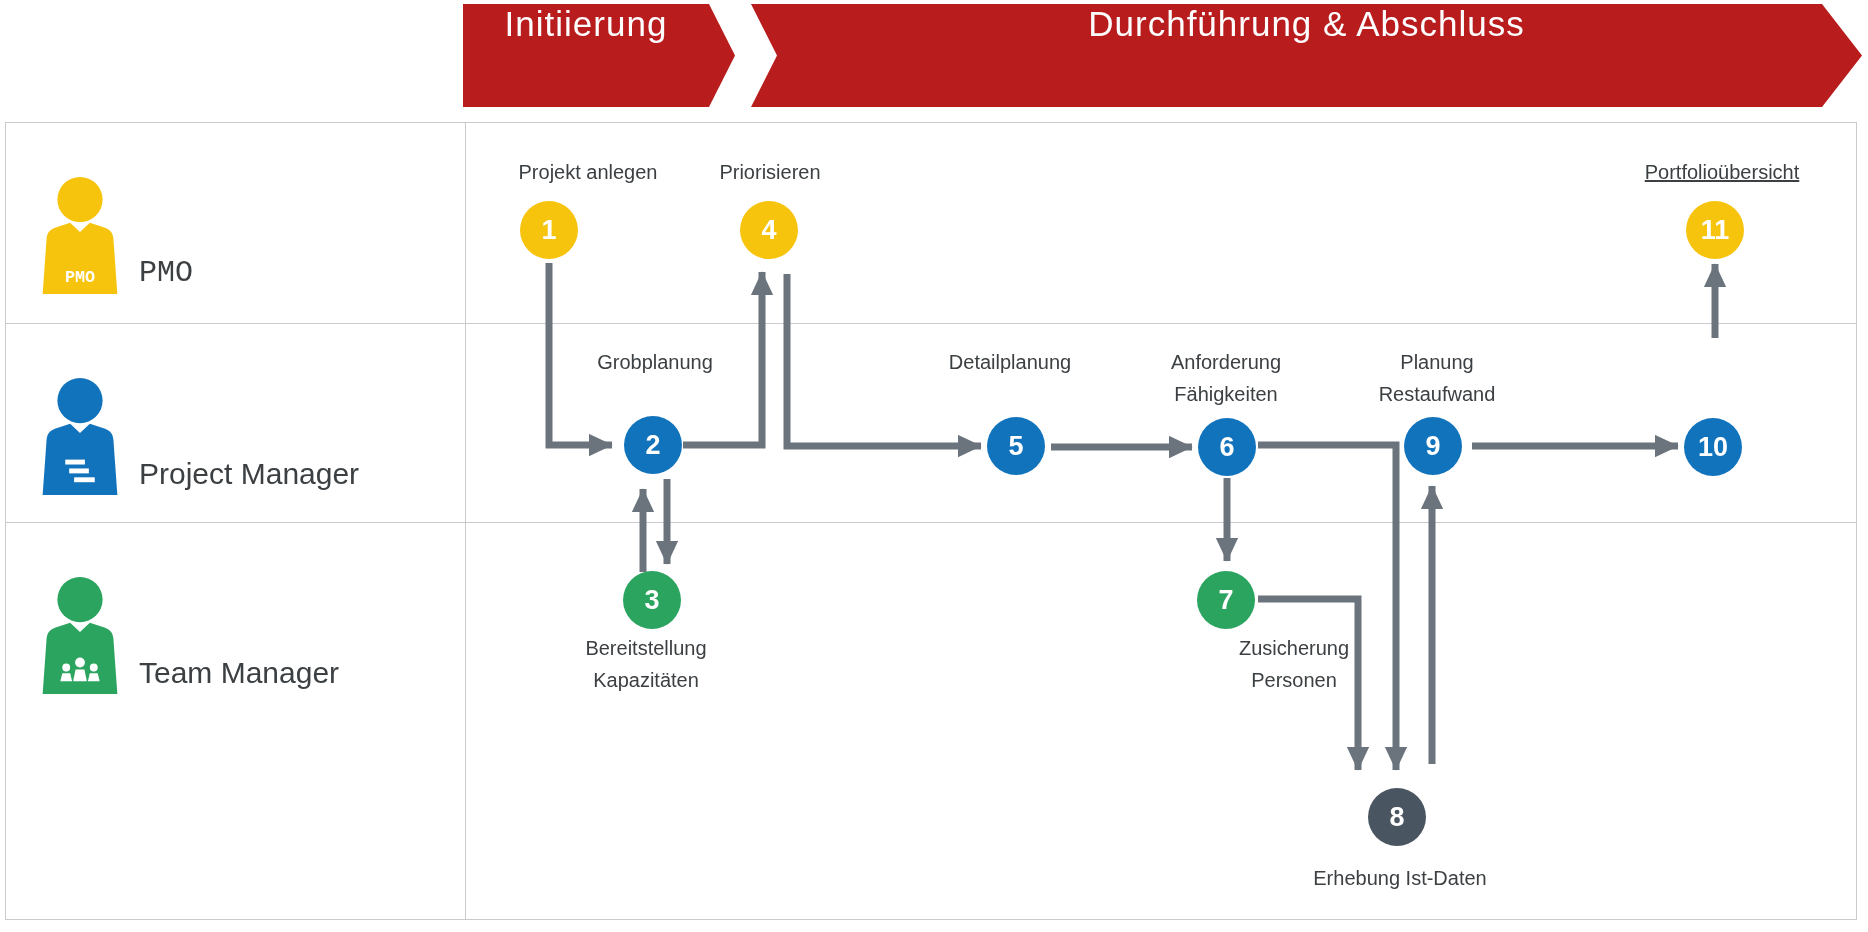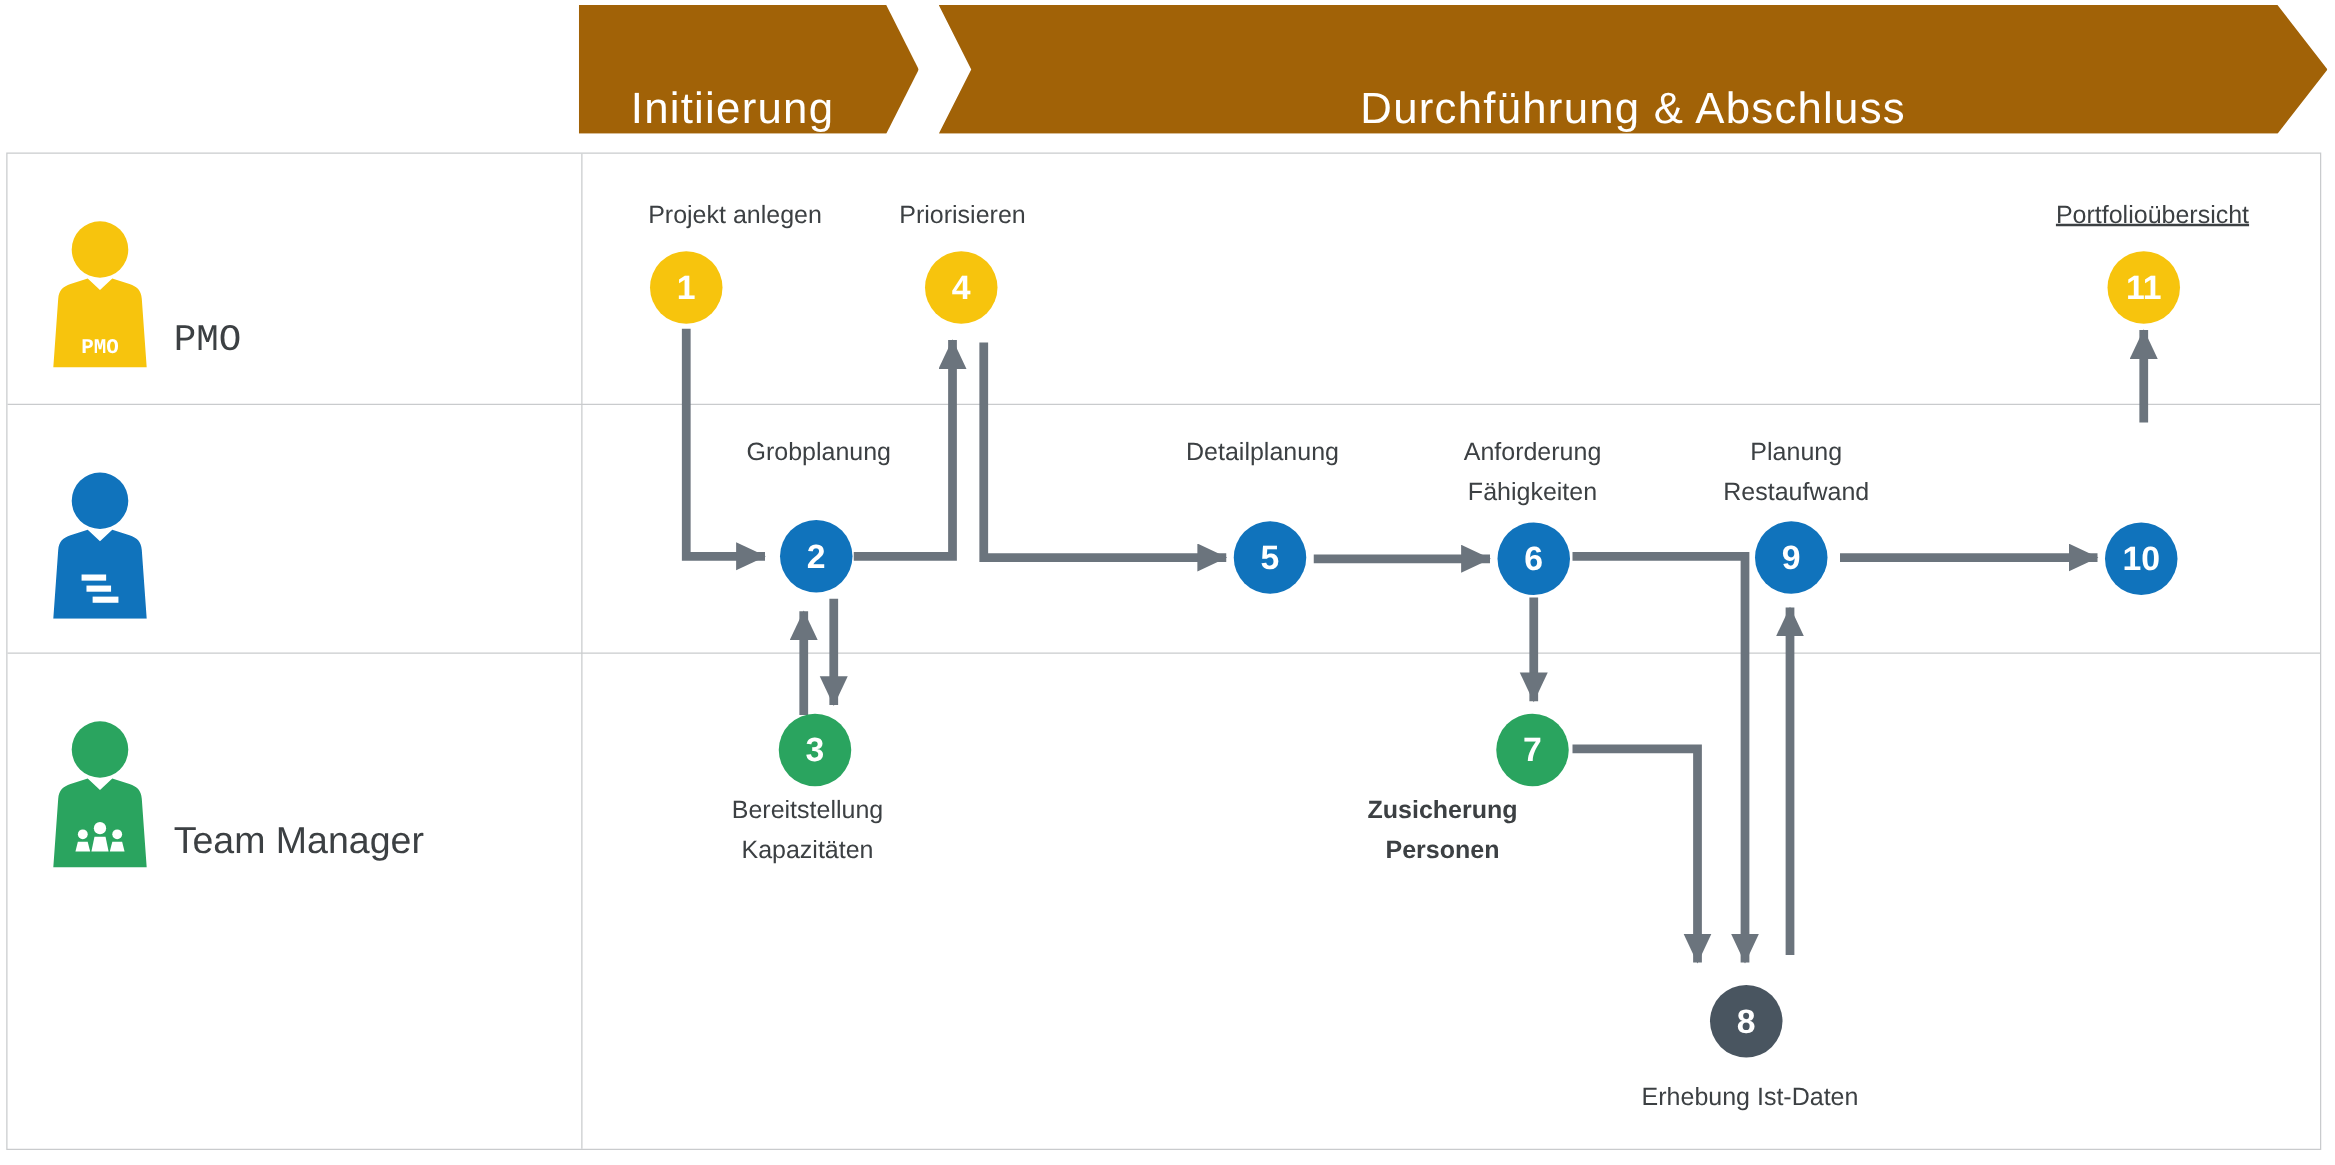--- a/index.html
+++ b/index.html
@@ -1,22 +1,22 @@
 <!DOCTYPE html>
 <html><head>
 <meta charset="utf-8">
 <style>
   * { margin:0; padding:0; box-sizing:border-box; }
   html,body { background:#ffffff; }
   body { font-family:"Liberation Sans", sans-serif; }
   .stage { position:relative; width:1868px; height:932px; background:#fff; overflow:hidden; }
 
   
-  .banner { position:absolute; top:4px; height:103px; background:#a16207;
-            display:flex; align-items:flex-end; justify-content:center;
+  .banner { position:absolute; top:4px; height:103px; background:#b91c1c;
+            display:flex; align-items:flex-start; justify-content:center;
             color:#ffffff; font-size:35px; font-weight:300; letter-spacing:1px; }
   .banner-1 { left:463px; width:272px;
     clip-path:polygon(0 0, calc(100% - 26px) 0, 100% 50%, calc(100% - 26px) 100%, 0 100%);
     padding-right:26px; }
   .banner-2 { left:751px; width:1111px;
     clip-path:polygon(0 0, calc(100% - 40px) 0, 100% 50%, calc(100% - 40px) 100%, 0 100%, 26px 50%);
     padding-left:40px; padding-right:40px; }
 
   
   .grid { position:absolute; left:5px; top:122px; width:1852px; height:798px;
@@ -74,20 +74,21 @@
     <div class="lane lane-2">
       <svg class="lane-icon" viewBox="0 0 90 120">
         <circle cx="45" cy="24" r="23" fill="#1073bc"></circle>
         <path d="M7,120 L11,64 C11.5,57 15,54 21,52 L35,47.5 L45,57 L55,47.5 L69,52 C75,54 78.5,57 79,64 L83,120 Z" fill="#1073bc"></path>
         <g fill="#ffffff">
           <rect x="30" y="84" width="20" height="5"></rect>
           <rect x="34" y="93" width="20" height="5"></rect>
           <rect x="39" y="102" width="21" height="5"></rect>
         </g>
       </svg>
+      <div class="lane-label">Project Manager</div>
     </div>
 
     <div class="lane lane-3">
       <svg class="lane-icon" viewBox="0 0 90 120">
         <circle cx="45" cy="24" r="23" fill="#2aa45f"></circle>
         <path d="M7,120 L11,64 C11.5,57 15,54 21,52 L35,47.5 L45,57 L55,47.5 L69,52 C75,54 78.5,57 79,64 L83,120 Z" fill="#2aa45f"></path>
         <g fill="#ffffff">
           <circle cx="31" cy="93" r="4"></circle>
             <path d="M25,107 L27,99 L35,99 L37,107 Z"></path>
           <circle cx="45" cy="88" r="5"></circle>
@@ -166,18 +167,18 @@
 
   <div class="step-label" style="left:655px;  top:346px;">Grobplanung</div>
   <div class="step-label" style="left:1010px; top:346px;">Detailplanung</div>
   <div class="step-label" style="left:1226px; top:346px;">Anforderung
 Fähigkeiten</div>
   <div class="step-label" style="left:1437px; top:346px;">Planung
 Restaufwand</div>
 
   <div class="step-label" style="left:646px;  top:632px;">Bereitstellung
 Kapazitäten</div>
-  <div class="step-label" style="left:1154px; top:632px;font-weight:bold;">Zusicherung
+  <div class="step-label" style="left:1294px; top:632px;">Zusicherung
 Personen</div>
 
   <div class="step-label" style="left:1400px; top:862px;">Erhebung Ist-Daten</div>
 
 </div>
 
 </body></html>

